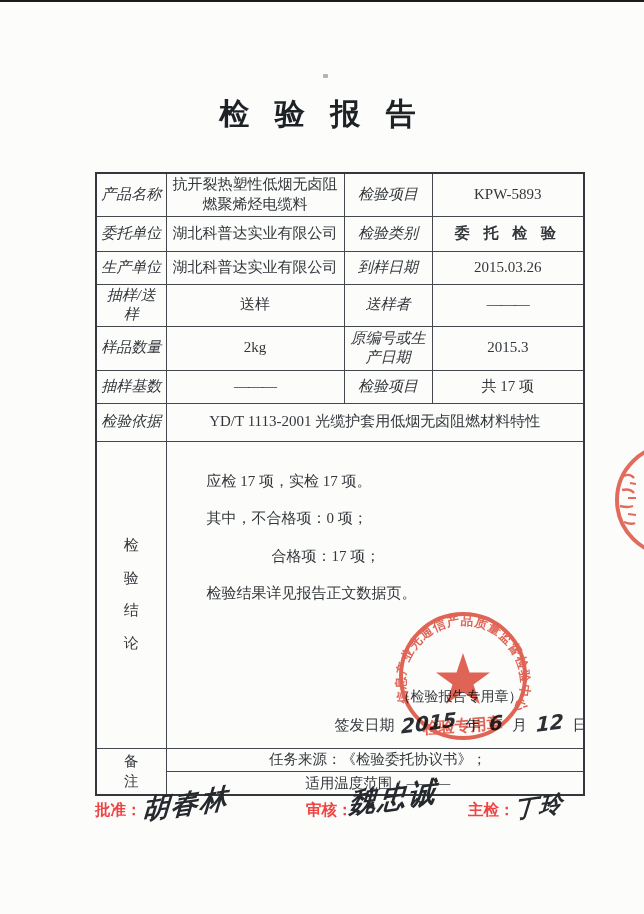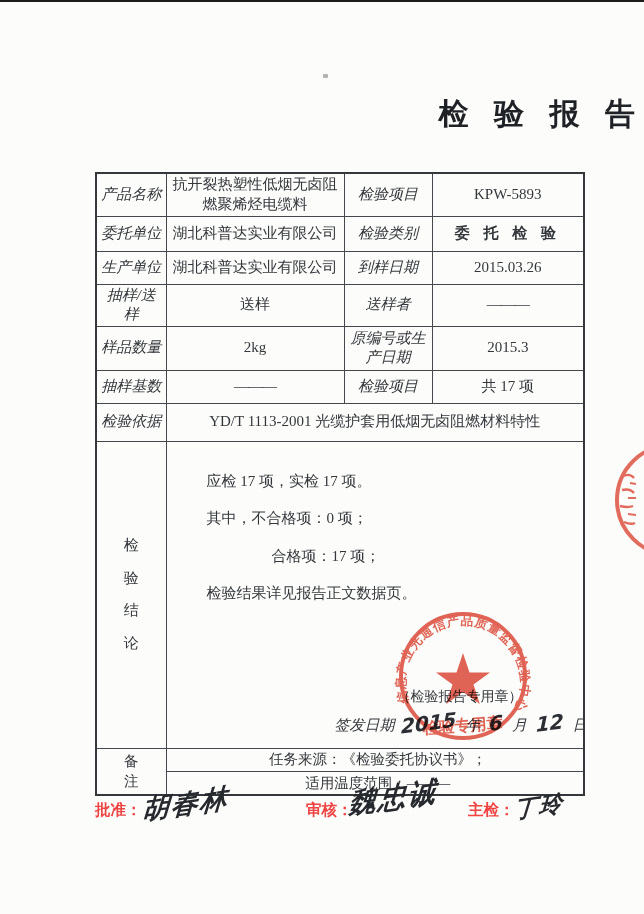--- a/index.html
+++ b/index.html
@@ -6,21 +6,21 @@
   .page {
     position:relative; width:644px; height:914px; margin:0 auto;
     background:#fcfcfa; overflow:hidden;
     font-family:"Liberation Serif","DejaVu Serif",serif;
     color:#33373c;
   }
   .topline { position:absolute; top:0; left:0; width:644px; height:2px; background:#1c1c1c; }
   .speck { position:absolute; left:323px; top:74px; width:5px; height:4px; background:#777; opacity:.55; border-radius:1px; }
 
   .title {
-    position:absolute; top:94px; left:0; width:100%; text-align:right;
+    position:absolute; top:94px; left:0; width:100%; text-align:center;
     font-size:30px; font-weight:700; letter-spacing:9px; color:#1e2125; white-space:pre;
   }
   .meta { position:absolute; top:148px; left:95px; width:488px; height:22px; }
   .report-no { position:absolute; left:0; top:0; font-size:15px; font-weight:700; color:#23262a; white-space:pre; }
   .page-count { position:absolute; right:0; top:2px; font-size:14px; color:#3a3e43; white-space:pre; }
 
   table.report {
     position:absolute; left:95px; top:172px; width:488px;
     border-collapse:collapse; table-layout:fixed;
     border:2px solid #34383d;
@@ -39,21 +39,21 @@
   .vlabel2 span { display:block; margin:2px 0; font-size:14.5px; }
 
   .concl-cell { position:relative; padding:0 !important; }
   .concl-line { position:absolute; left:40px; font-size:15px; white-space:nowrap; }
   .cl1 { top:30px; }
   .cl2 { top:67px; }
   .cl3 { top:105px; left:105px; }
   .cl4 { top:142px; }
   .stamp-note { position:absolute; left:230px; top:246px; font-size:14px; white-space:nowrap; }
   .issue { position:absolute; left:168px; top:268px; font-size:15px; white-space:nowrap; }
-  .issue > * { display:inline-block; vertical-align:baseline;font-style:italic; }
+  .issue > * { display:inline-block; vertical-align:baseline; }
   .issue .unit { margin:0 2px; }
   .hw {
     font-family:"DejaVu Sans",sans-serif; font-style:italic; font-weight:700;
     transform:rotate(-7deg) skewX(-8deg); display:inline-block;
     font-size:20px; color:#2b2f33; margin:0 3px;
   }
   .seal-svg { position:absolute; left:226px; top:164px; mix-blend-mode:multiply; }
 
   .remark-val { text-align:left; padding-left:10px !important; font-size:14.5px !important; white-space:nowrap; }
 

